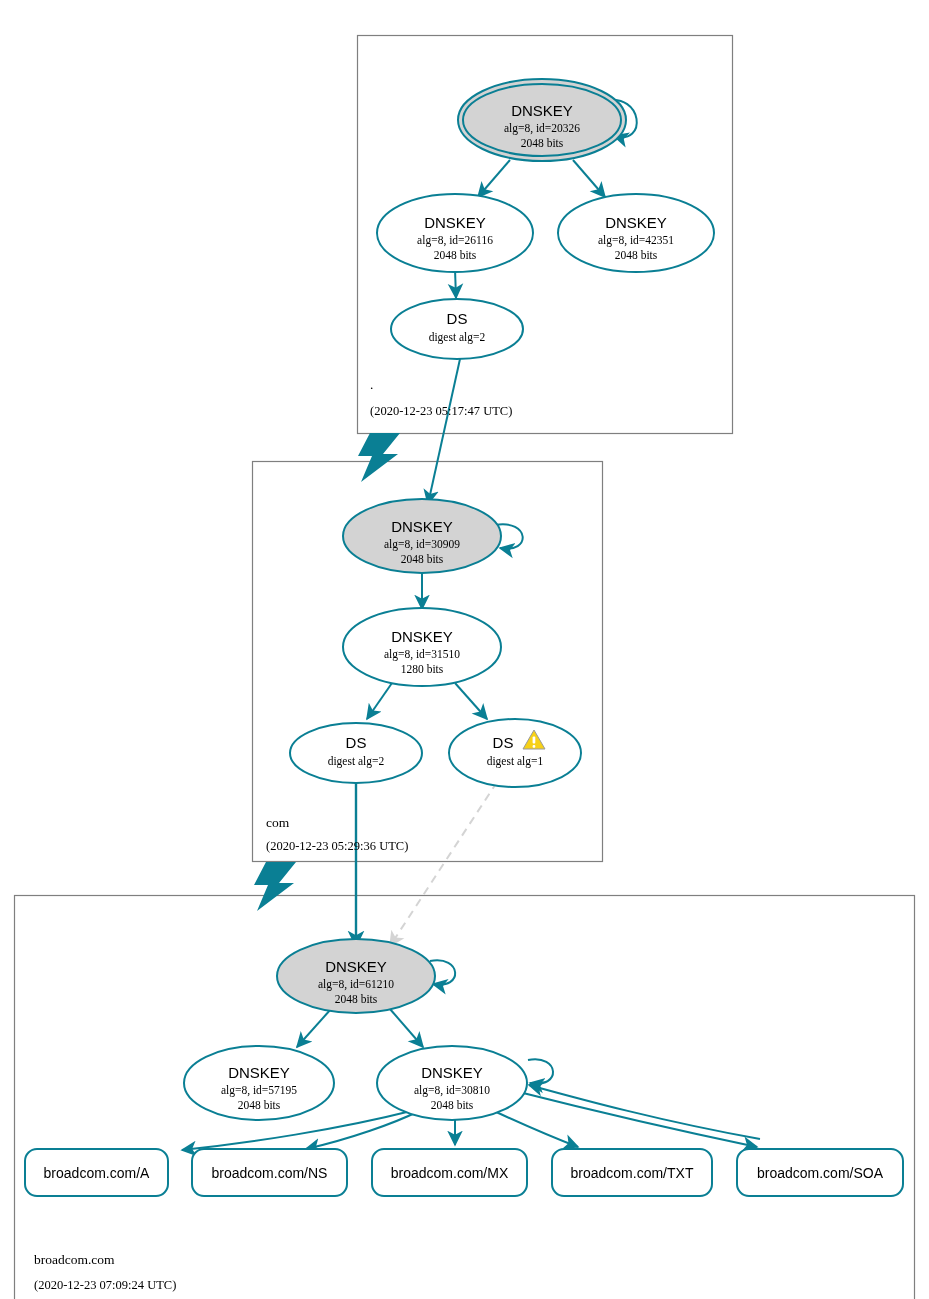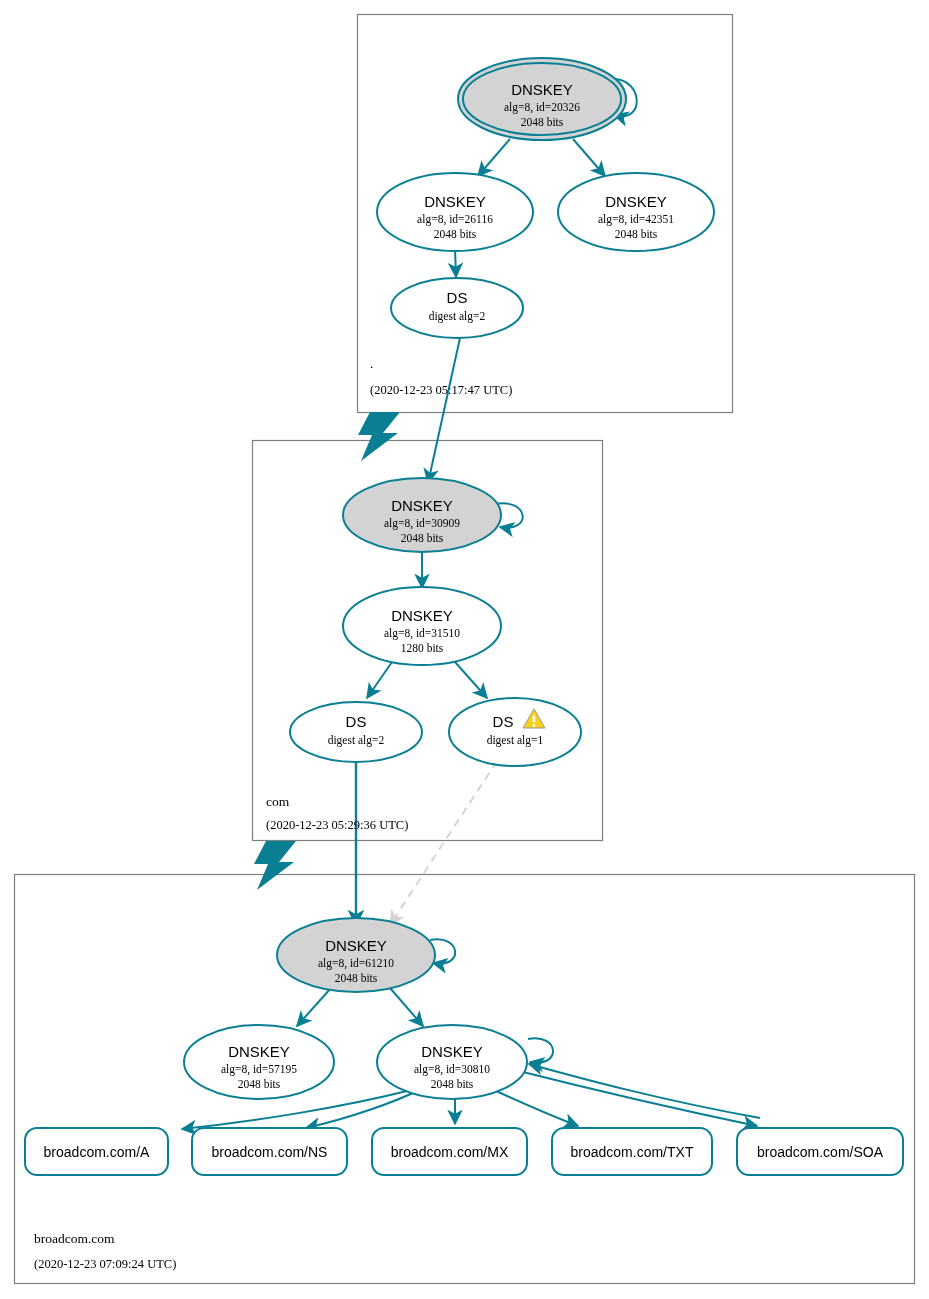--- a/index.html
+++ b/index.html
@@ -3,21 +3,21 @@
 <meta charset="utf-8">
 <title>DNSSEC Authentication Chain</title>
 <style>
   html,body{margin:0;padding:0;background:#ffffff;}
   body{
     width:929px;height:1299px;
     font-family:"Liberation Sans", sans-serif;
     overflow:hidden;
     position:relative;
   }
-  #stage{position:relative;width:929px;height:1149px;}
+  #stage{position:relative;width:929px;height:1149px;margin-top:21px;}
   svg#graph{position:absolute;left:0;top:0;width:929px;height:1299px;}
 
   .zone-rect{fill:none;stroke:#7f7f7f;stroke-width:1.2;}
   .node-ell{stroke:#0a7f94;stroke-width:2;}
   .node-ell.fill-gray{fill:#d3d3d3;}
   .node-ell.fill-white{fill:#ffffff;}
   .rrset-box{fill:#ffffff;stroke:#0a7f94;stroke-width:2;}
   .edge{fill:none;stroke:#0a7f94;stroke-width:2;}
   .edge-dashed{fill:none;stroke:#d4d4d4;stroke-width:2;stroke-dasharray:8 6;}
   .edge-thick{fill:#0a7f94;stroke:none;}

